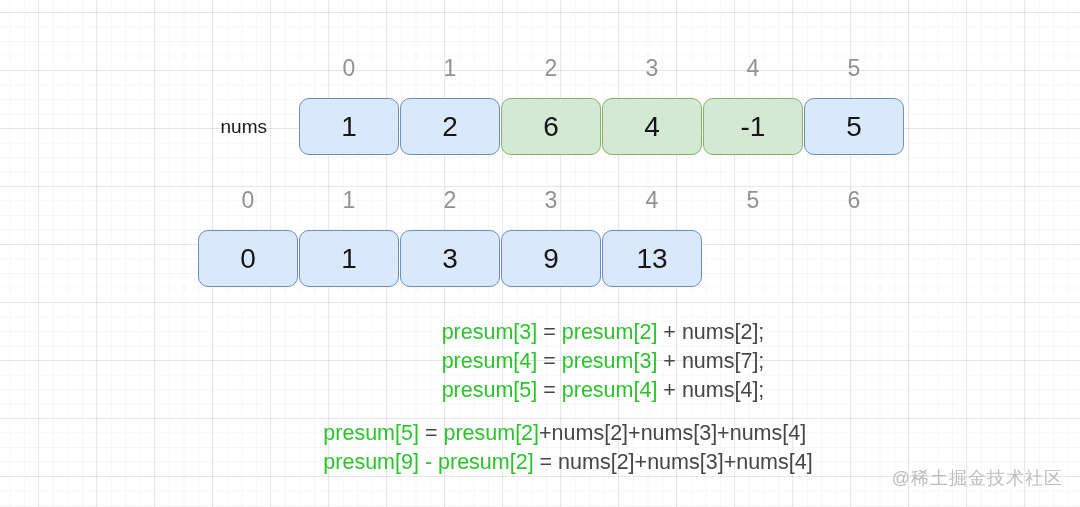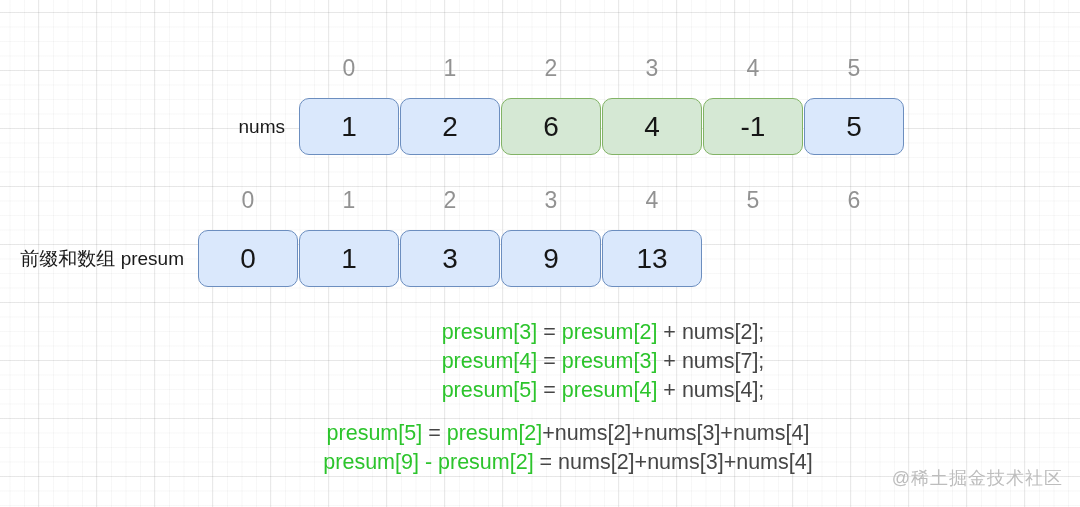--- a/index.html
+++ b/index.html
@@ -28,21 +28,21 @@
     background-position:38px 0,0 12px,9.5px 0,0 12px;
   }
 
   .array-block{position:absolute;}
   .array-nums{left:299px;top:50px;}
   .array-presum{left:198px;top:182px;}
 
   .array-label{
     position:absolute;
     right:100%;
-    margin-right:14px;
+    margin-right:32px;
     top:48px;height:57px;
     display:flex;align-items:center;justify-content:flex-end;
     white-space:nowrap;
     font-size:19px;color:#1a1a1a;
   }
 
   .index-row{
     display:flex;
     height:30px;
     margin-bottom:18px;
@@ -65,21 +65,21 @@
     border-radius:10px;
     display:flex;align-items:center;justify-content:center;
     font-size:28px;color:#161616;
   }
   .cell.blue{background:var(--cell-blue-fill);border-color:var(--cell-blue-border);}
   .cell.green{background:var(--cell-green-fill);border-color:var(--cell-green-border);}
 
   .formula-group{
     position:absolute;
     transform:translateX(-50%);
-    text-align:center;
+    text-align:left;
     white-space:nowrap;
   }
   .formula-group.group-1{left:603px;top:318px;}
   .formula-group.group-2{left:568px;top:419px;}
   .formula-line{
     font-size:21.5px;
     line-height:29px;
     white-space:pre;
   }
   .seg-green{color:var(--formula-green);}
@@ -111,21 +111,20 @@
         <div class="cell-row">
           <div class="cell blue">1</div>
           <div class="cell blue">2</div>
           <div class="cell green">6</div>
           <div class="cell green">4</div>
           <div class="cell green">-1</div>
           <div class="cell blue">5</div>
         </div>
       </div>
       <div class="array-block array-presum">
-        <div class="array-label">前缀和数组 presum</div>
         <div class="index-row">
           <div class="index-cell">0</div>
           <div class="index-cell">1</div>
           <div class="index-cell">2</div>
           <div class="index-cell">3</div>
           <div class="index-cell">4</div>
           <div class="index-cell">5</div>
           <div class="index-cell">6</div>
         </div>
         <div class="cell-row">

